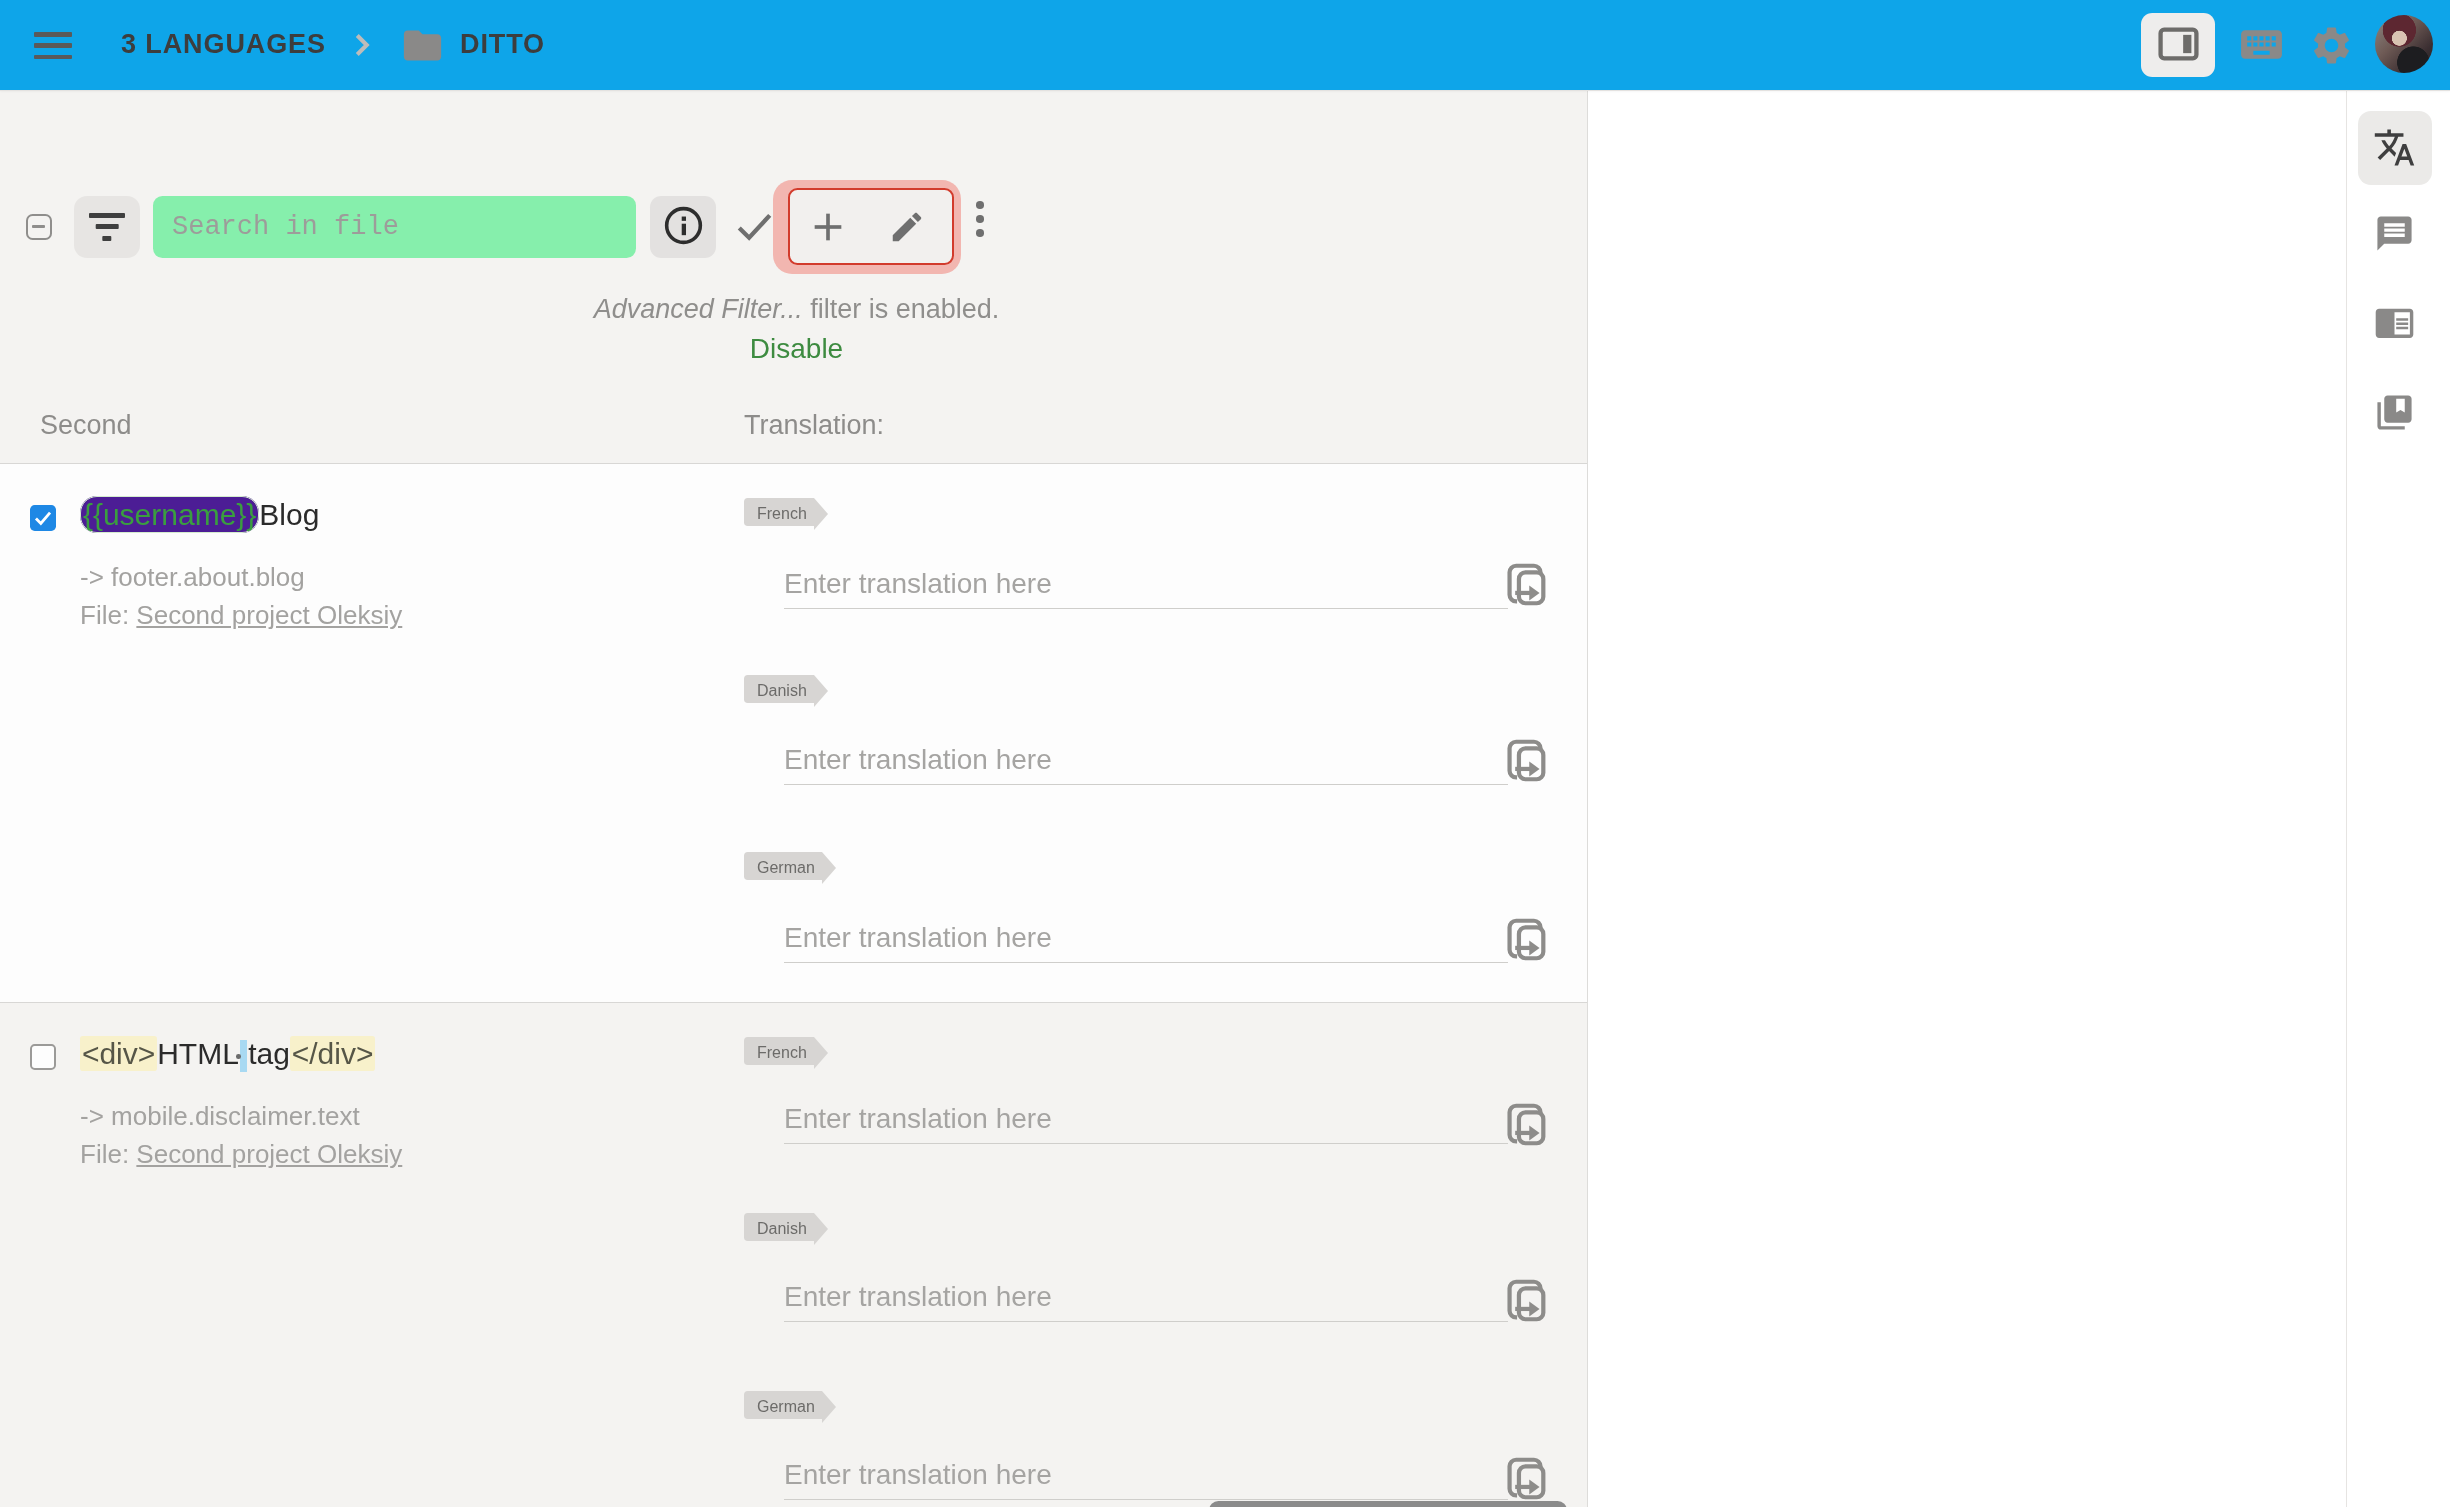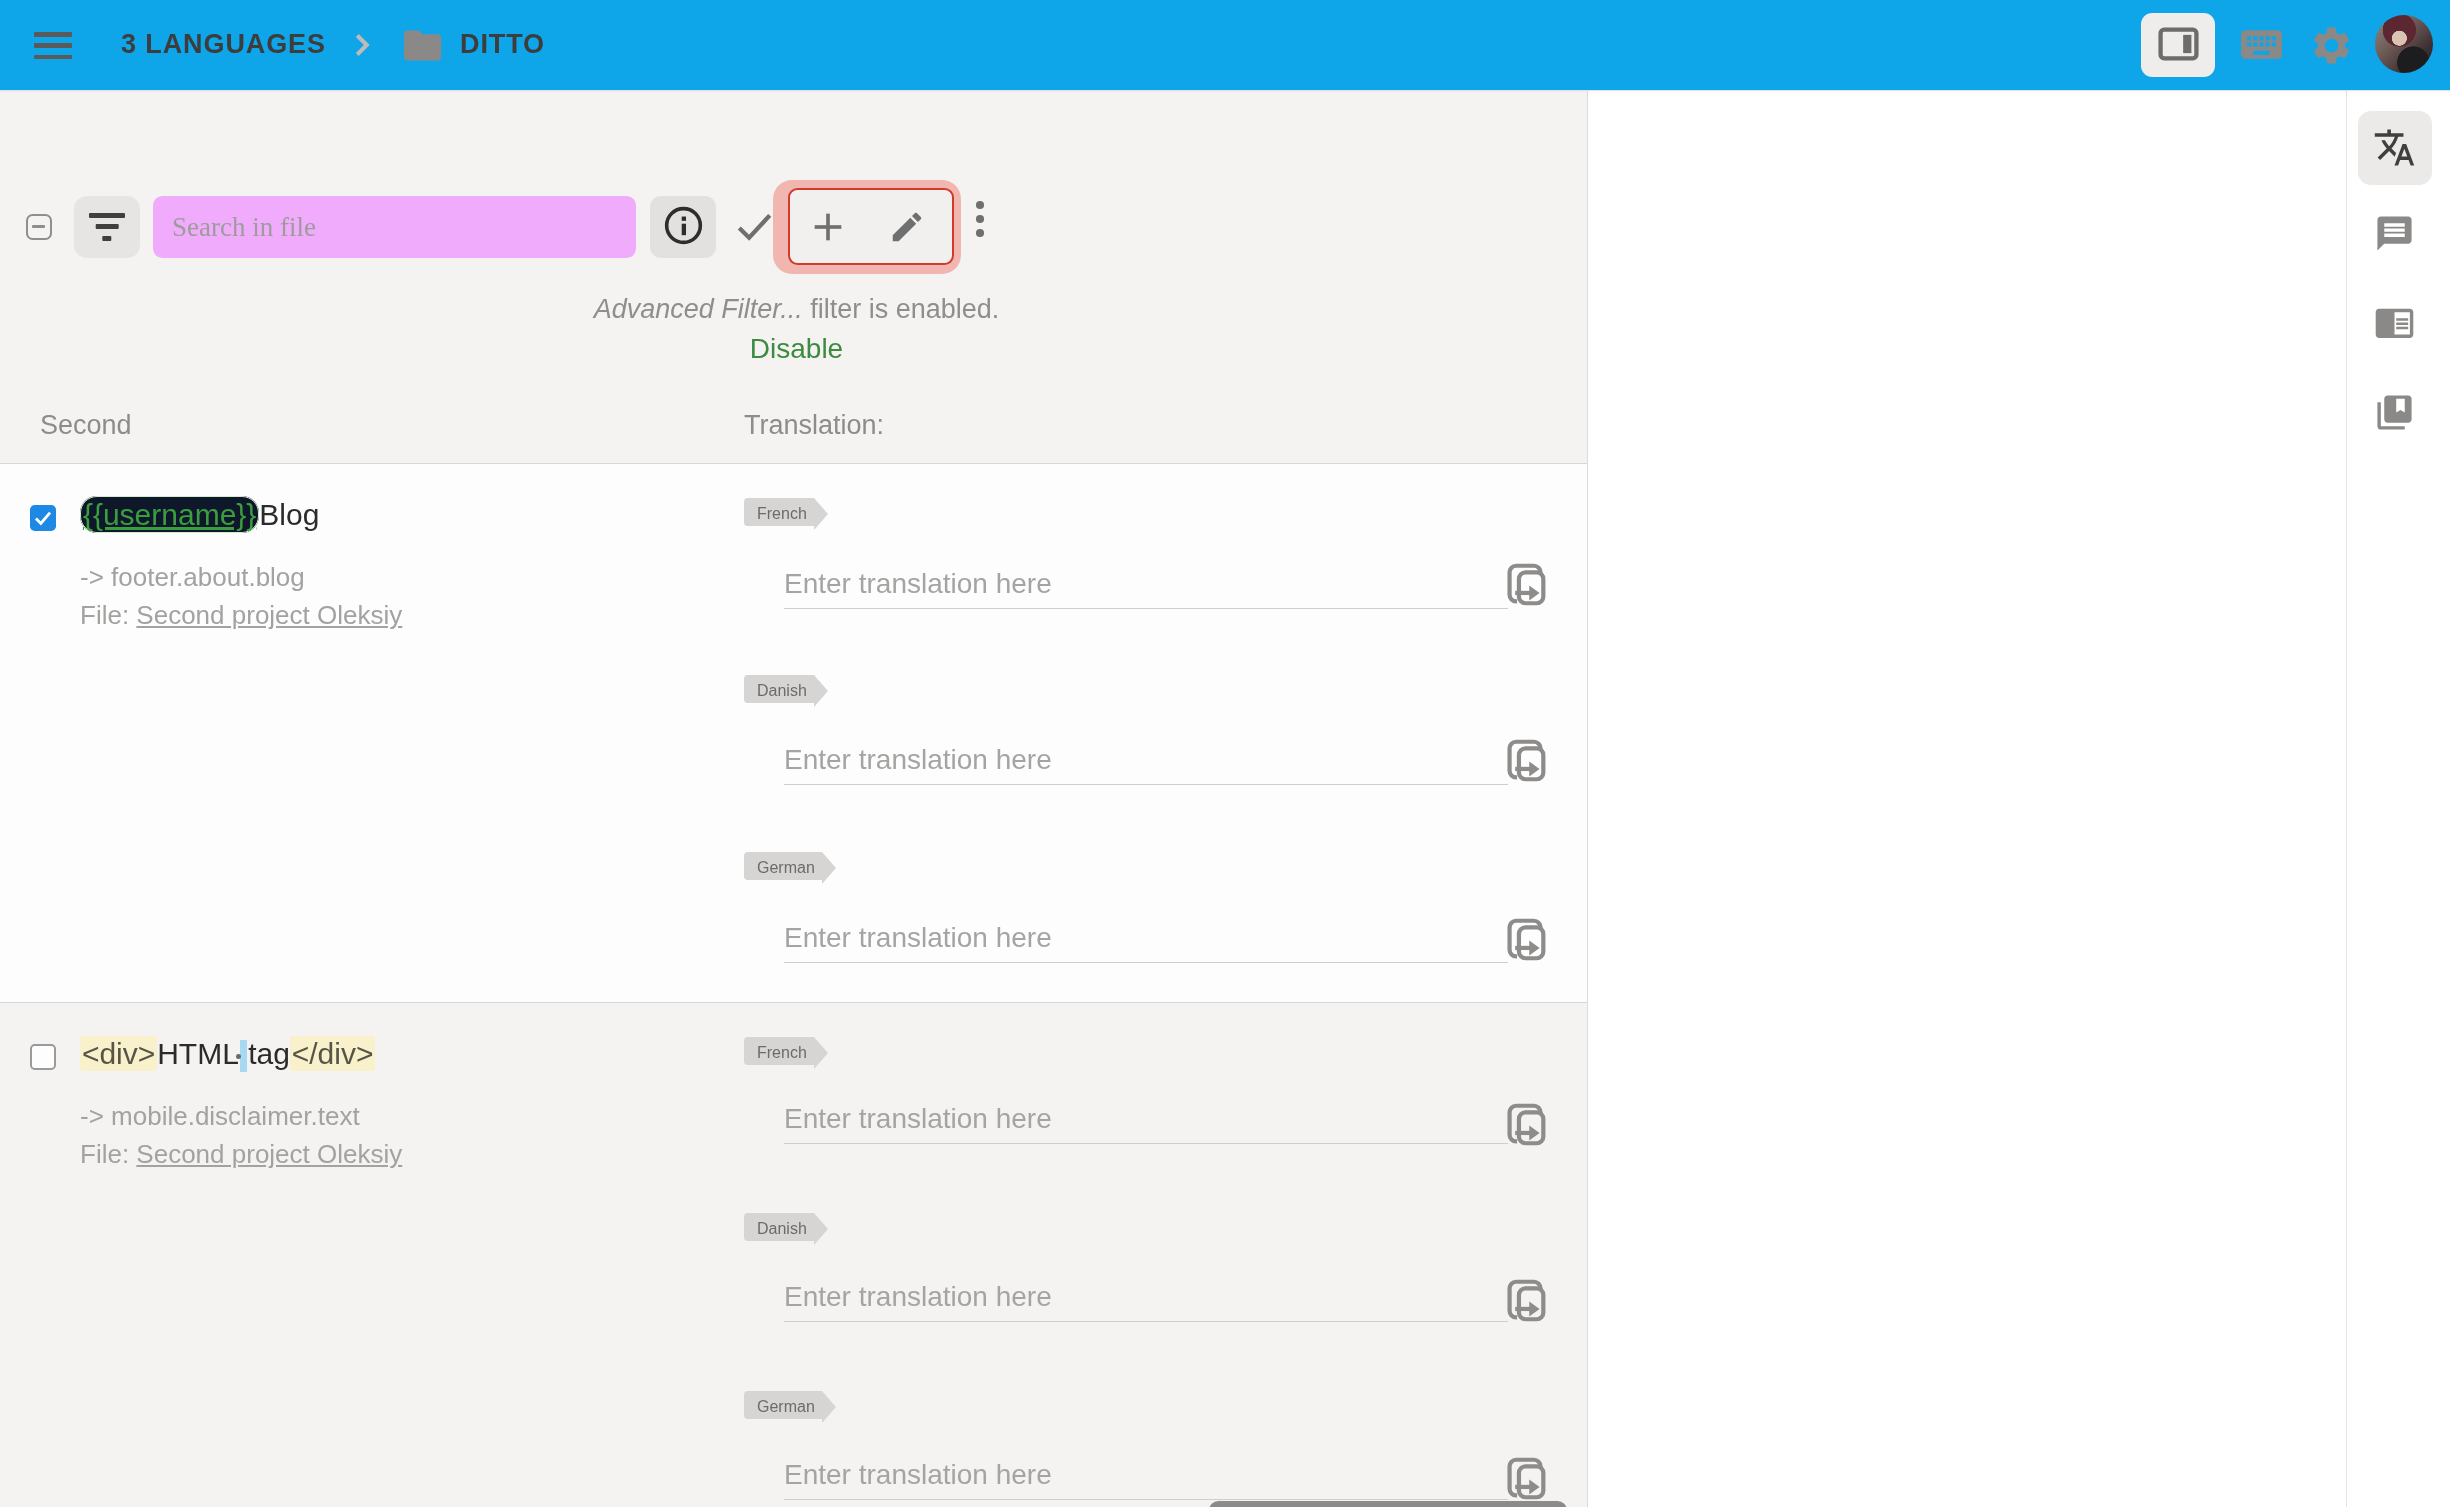--- a/index.html
+++ b/index.html
@@ -19,43 +19,43 @@
   #left-pane{position:absolute;left:0;top:90px;width:1587px;height:1418px;background:#f4f3f1;border-right:0.9px solid #dddcda;}
   #right-panel{position:absolute;left:1588px;top:90px;width:759px;height:1418px;background:#ffffff;}
   #right-rail{position:absolute;left:2346px;top:90px;width:104px;height:1418px;background:#ffffff;border-left:0.9px solid #e6e4e2;}
 
   
   .cb{box-sizing:border-box;}
   #select-all{left:26px;top:124px;width:26px;height:26px;border:2.8px solid #8f8e8c;border-radius:6.6px;background:transparent;}
   #select-all::after{content:"";position:absolute;left:3.8px;top:8.5px;width:13px;height:3.8px;background:#8f8e8c;border-radius:0.9px;}
   #filter-btn{left:74px;top:106px;width:66px;height:62px;background:#e7e5e3;border-radius:13px;}
   #filter-btn i{display:block;position:absolute;background:#3f3f3f;height:4.7px;border-radius:0.9px;left:50%;transform:translateX(-50%);}
-  #search-input{left:153px;top:106px;width:483px;height:62px;background:#f0abfc;border:none;border-radius:9.4px;
-                padding:0 19px;font-size:27px;color:#3a3a3a;font-family:Liberation Serif, serif;box-sizing:border-box;}
+  #search-input{left:153px;top:106px;width:483px;height:62px;background:#86efac;border:none;border-radius:9.4px;
+                padding:0 19px;font-size:27px;color:#3a3a3a;font-family:Liberation Mono, monospace;box-sizing:border-box;}
   #search-input::placeholder{color:#9d9c9a;}
   #info-btn{left:650px;top:106px;width:66px;height:62px;background:#e3e1e0;border-radius:11.3px;}
   #tutorial-glow{left:773px;top:90px;width:188px;height:94px;background:#f2b6b0;border-radius:19px;}
   #tutorial-box{left:788px;top:98px;width:166px;height:77px;background:#f2f0ee;border:2.8px solid #d23b2c;border-radius:9.4px;box-sizing:border-box;}
   .dotcol span{display:block;width:7.5px;height:7.5px;border-radius:50%;background:#6f6f6f;margin-bottom:6.6px;}
 
   
   #notice{left:396px;top:204px;width:801px;text-align:center;font-size:27px;color:#8f8e8c;}
   #notice .fname{font-style:italic;}
   #disable-link{left:396px;top:243px;width:801px;text-align:center;font-size:28px;color:#3d8b40;cursor:pointer;}
   .col-head{top:320px;font-size:27px;color:#8d8c8a;}
   #head-rule{left:0;top:373px;width:1587px;height:0.9px;background:#d8d7d5;}
 
   
   .row{position:absolute;left:0;width:1587px;}
   #row1{top:374px;height:538px;background:#fdfdfd;}
   #row2{top:912px;height:596px;background:transparent;border-top:0.9px solid #d8d7d5;}
   .cb-checked{left:30px;top:41px;width:26px;height:26px;background:#1e88e5;border-radius:4.7px;}
   .cb-empty{left:30px;top:41px;width:26px;height:26px;background:#fdfdfd;border:2.8px solid #9b9a98;border-radius:4.7px;}
   .srcline{left:80px;top:34px;font-size:30px;color:#2b2b2b;white-space:nowrap;}
-  .chip-green{color:#3a9e3f;background:#0f172a;border:0.9px solid #d4ecce;border-radius:17px;padding:0.9px 1.9px;text-decoration:underline;}
+  .chip-green{color:#3a9e3f;background:#4c1d95;border:0.9px solid #d4ecce;border-radius:17px;padding:0.9px 1.9px;}
   .chip-yellow{color:#565647;background:#f8f1cb;border-radius:2.8px;padding:0.9px 1.9px;}
   .caret-space{display:inline-block;width:7.5px;height:32px;background:#a8d9f2;vertical-align:middle;margin:0 0.9px;position:relative;}
   .caret-space::after{content:"";position:absolute;left:-3.8px;top:14px;width:4.7px;height:4.7px;border-radius:50%;background:#6b6b6b;}
   .keyline{left:80px;top:98px;font-size:26px;color:#a3a2a0;white-space:nowrap;}
   .fileline{left:80px;top:136px;font-size:26px;color:#a3a2a0;white-space:nowrap;}
   .fileline a{color:#a3a2a0;text-decoration:underline;cursor:pointer;}
 
   .lang-tag{position:absolute;left:744px;height:28px;line-height:32px;background:#d7d5d3;color:#6c6b69;
             font-size:16px;padding:0 7.5px 0 13px;border-radius:3.8px 0 0 3.8px;cursor:pointer;}
   .lang-tag::after{content:"";position:absolute;left:100%;top:0;width:0;height:0;

